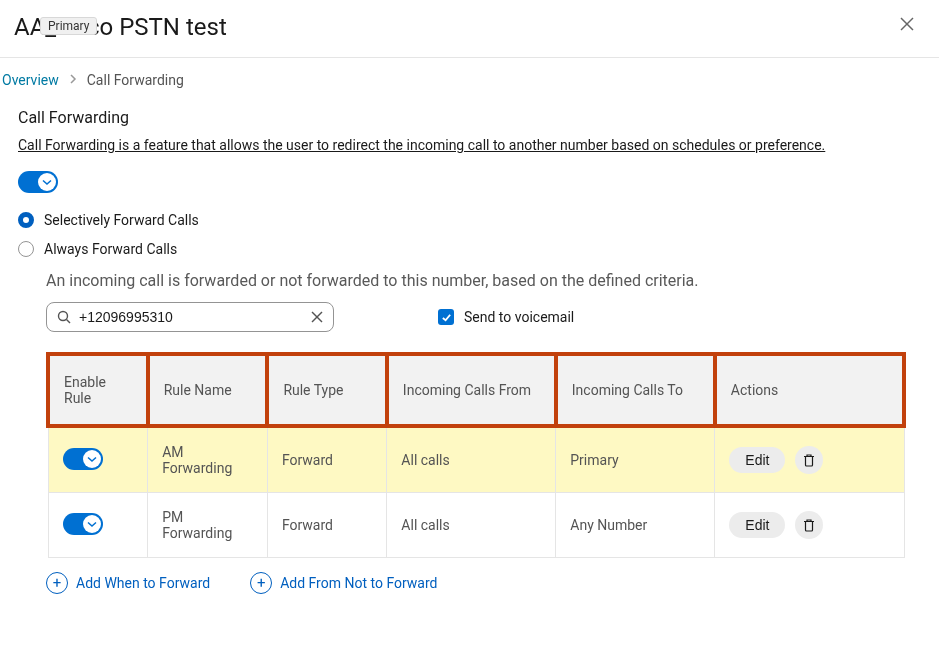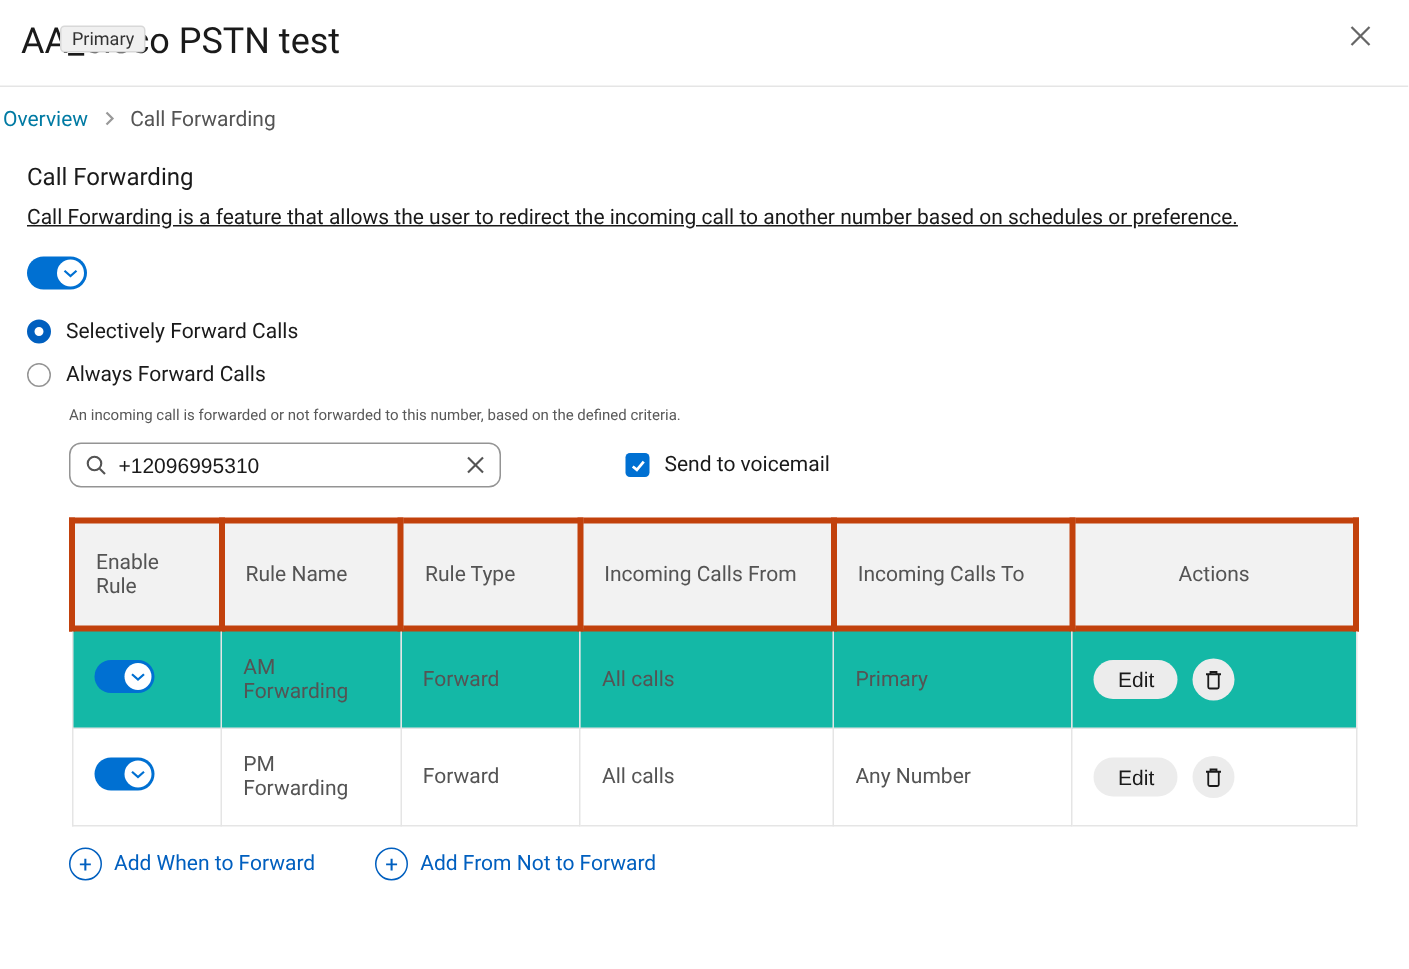--- a/index.html
+++ b/index.html
@@ -140,27 +140,27 @@
       color: #1a1a1a;
       cursor: pointer;
     }
     .sub-section {
       margin-left: 28px;
       margin-top: 14px;
       margin-right: 0;
     }
     .sub-desc {
       color: #595959;
-      font-size: 10px;
+      font-size: 16px;
       margin-bottom: 12px;
     }
     .search-row {
       display: flex;
       align-items: center;
-      gap: 67px;
+      gap: 88px;
       margin-bottom: 20px;
     }
     .search-input-wrap {
       display: flex;
       align-items: center;
       border: 1px solid #949494;
       border-radius: 8px;
       padding: 6px 10px;
       width: 288px;
       gap: 8px;
@@ -221,28 +221,28 @@
       font-size: 14px;
     }
     tbody td {
       padding: 16px 14px;
       border: 1px solid #e5e5e5;
       color: #545454;
       font-size: 14px;
       vertical-align: middle;
     }
     tbody tr.selected td {
-      background: #14b8a6;
+      background: #fef9c3;
     }
     .col-enable { width: 100px; }
     .col-name { width: 120px; }
     .col-type { width: 120px; }
     .col-from { width: 170px; }
     .col-to { width: 160px; }
-    .col-actions { width: 190px; text-align: center; }
+    .col-actions { width: 190px; }
     .actions-cell {
       display: flex;
       align-items: center;
       gap: 10px;
     }
     .edit-btn {
       background: #ececec;
       border: none;
       border-radius: 16px;
       padding: 5px 16px;

